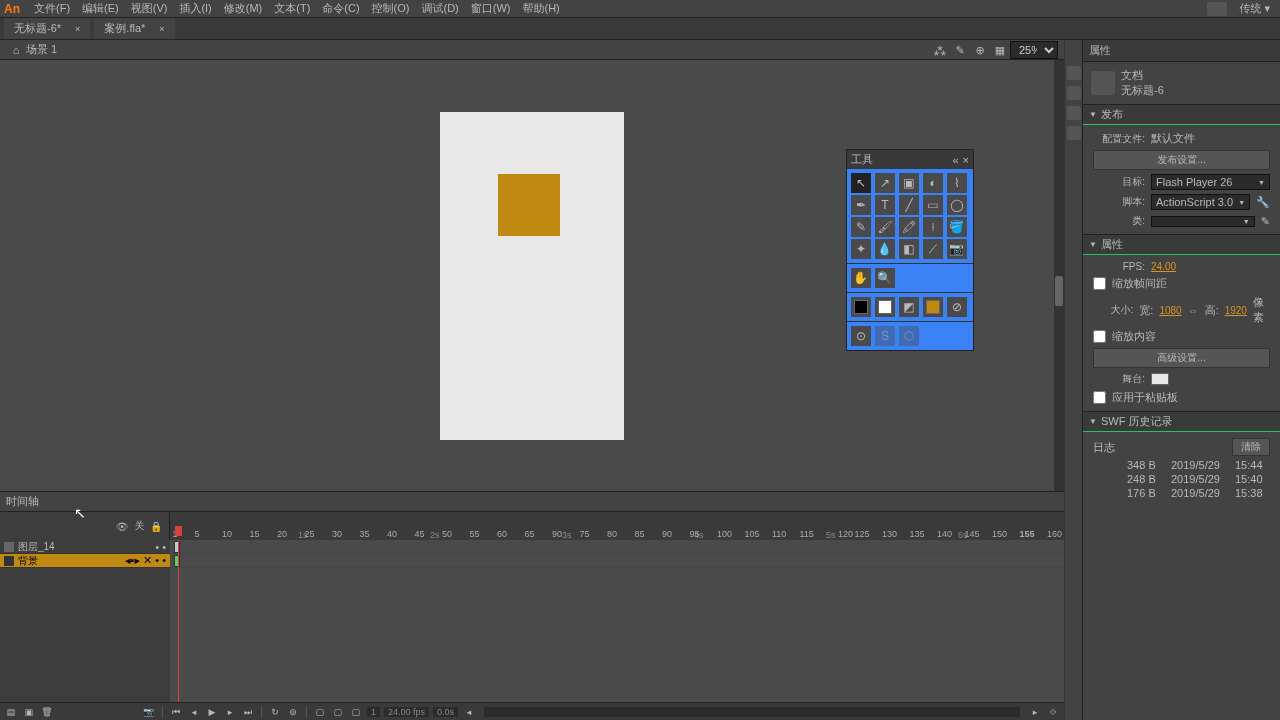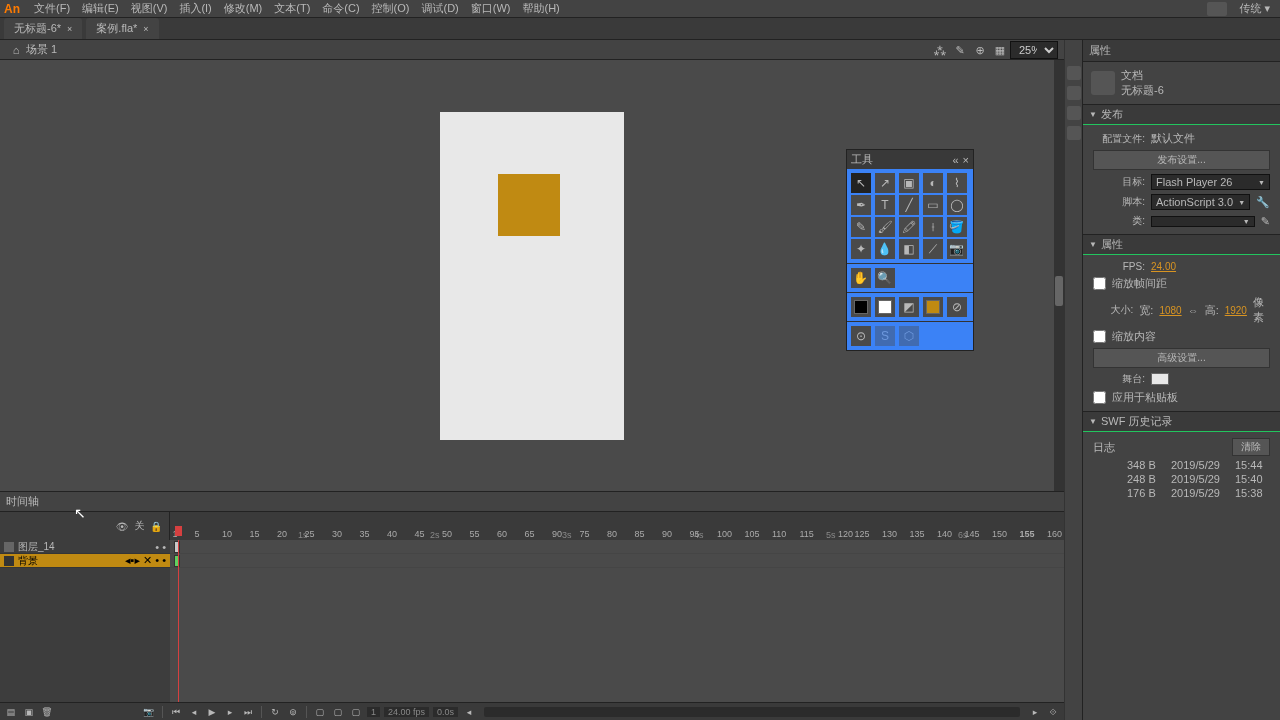--- a/index.html
+++ b/index.html
@@ -4,21 +4,21 @@
 <style>
 * { margin: 0; padding: 0; box-sizing: border-box; font-family: "Microsoft YaHei", sans-serif; font-size: 11px; }
 body { background: #333333; color: #b8b8b8; width: 1280px; height: 720px; overflow: hidden; position: relative; }
 .menubar { background: #434343; height: 18px; display: flex; align-items: center; padding: 0 4px; border-bottom: 1px solid #222; }
 .app-icon { color: #ff7b00; font-weight: bold; margin-right: 8px; font-size: 12px; }
 .menu-item { padding: 2px 6px; cursor: pointer; }
 .menubar-right { margin-left: auto; display: flex; gap: 6px; align-items: center; padding-left: 28px; }
 .mr-icon { width: 20px; height: 14px; background: #555; border-radius: 2px; }
 
 .tabbar { background: #3a3a3a; height: 22px; display: flex; align-items: flex-end; border-bottom: 1px solid #222; }
-.doctab { background: #434343; padding: 3px 10px; margin-left: 4px; border-top-left-radius: 3px; border-top-right-radius: 3px; display: flex; gap: 6px; align-items: center; }
+.doctab { background: #434343; padding: 3px 10px; margin-left: 4px; border-top-left-radius: 3px; border-top-right-radius: 3px; display: flex; gap: 14px; align-items: center; }
 .doctab .close { font-size: 9px; }
 
 .workspace { display: flex; height: calc(100% - 18px - 22px); }
 .left-area { flex: 1; display: flex; flex-direction: column; }
 .scene-bar { background: #434343; height: 20px; display: flex; align-items: center; padding: 0 6px; border-bottom: 1px solid #222; }
 .scene-bar .spacer { flex: 1; }
 .sb-icon { width: 16px; height: 14px; margin: 0 2px; display: inline-block; text-align: center; line-height: 14px; }
 .zoom-select { background: #2b2b2b; color: #ccc; border: 1px solid #111; padding: 1px 4px; width: 48px; }
 
 .stage-wrap { flex: 1; background: #4a4a4a; position: relative; overflow: hidden; display: flex; align-items: center; justify-content: center; }

